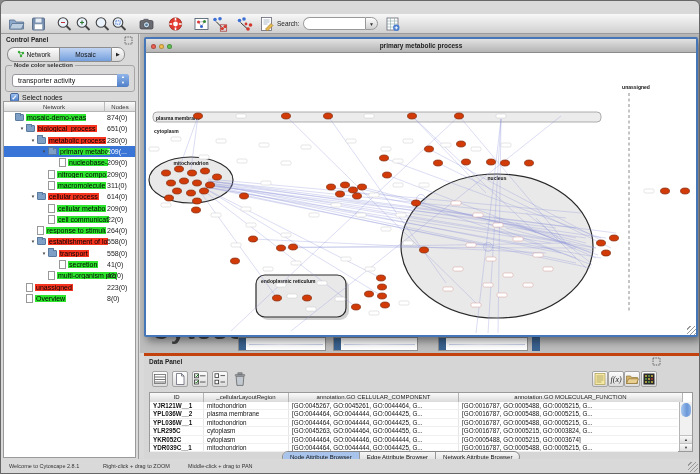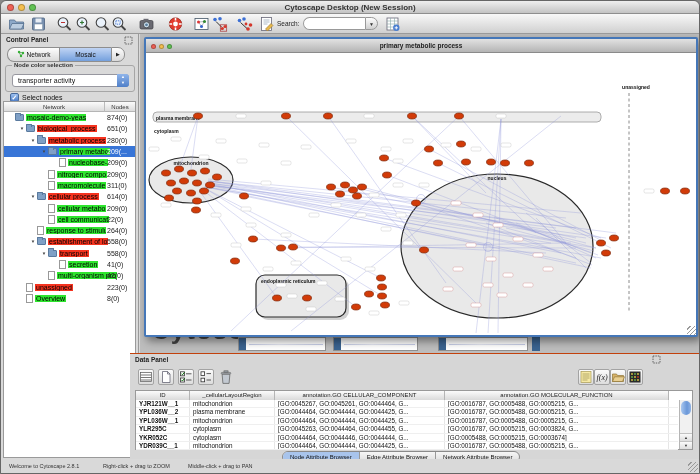--- a/index.html
+++ b/index.html
@@ -68,21 +68,21 @@
   .comp.dark{fill:#e9e9e9;stroke:#2a2a2a;stroke-width:1.2}
   .clab{font-family:"Liberation Sans",sans-serif;font-size:5px;font-weight:bold;fill:#111}
   .mid{text-anchor:middle}
   .dash{stroke:#8a8a8a;stroke-width:1;stroke-dasharray:3,2.5}
   .edge{stroke:#8f96d9;stroke-width:.55;stroke-opacity:.6}
   .loop{fill:none;stroke:#8f96d9;stroke-width:.55;stroke-opacity:.7}
   .gnode{fill:#d23b08;stroke:#7e2404;stroke-width:.7}
   .nlab{fill:#fff;stroke:#c8c8c8;stroke-width:.5}
   .nlab.pink{stroke:#d89c9c}
   
-  #dpanel{position:absolute;left:129px;top:352px;right:0;height:108px;background:#d6d6d6;border-top:1px solid #c2410c}
+  #dpanel{position:absolute;left:143px;top:352px;right:0;height:108px;background:#d6d6d6;border-top:3px solid #c2410c}
   .dp-head{height:12px;font-size:6.5px;font-weight:bold;color:#222;line-height:12px;padding-left:5px;position:relative}
   .dbtn{position:absolute;top:15px;width:16px;height:16px;border:1px solid #a3a3a3;border-radius:2px;background:linear-gradient(#fbfbfb,#dcdcdc)}
   .dbtn svg{width:100%;height:100%}
   .dp-table{position:absolute;left:5px;top:36px;right:6px;height:60px;background:#fff;border:1px solid #999}
   .hcell{position:absolute;top:0;height:9px;border-right:1px solid #b5b5b5;background:linear-gradient(#fbfbfb,#dadada);font-size:6px;color:#222;text-align:center;line-height:9px;overflow:hidden;white-space:nowrap}
   .drow{position:absolute;left:0;right:14px;height:8.4px;font-size:6.3px;line-height:8.4px;white-space:nowrap;border-bottom:1px solid #efefef}
   .dcell{position:absolute;top:0;height:100%;overflow:hidden;padding-left:3px;border-right:1px solid #e6e6e6;color:#111}
   .dcell.id{font-weight:bold}
   .vsb{position:absolute;right:0;top:9px;bottom:0;width:13px;background:#f1f1f1;border-left:1px solid #b5b5b5}
   .vsb-thumb{position:absolute;top:1px;left:1px;right:1px;height:14px;border-radius:6px;background:linear-gradient(90deg,#a9c7ef,#6a97d8 60%,#8fb2e4)}
@@ -94,28 +94,20 @@
   
   #statusbar{position:absolute;left:0;bottom:0;right:0;height:14px;background:#d9d9d9;font-size:5.5px;color:#333}
   #statusbar span{position:absolute;line-height:14px}
   .wingrip{position:absolute;right:1px;bottom:1px;width:10px;height:10px;background:repeating-linear-gradient(135deg,transparent 0 2px,#999 2px 3px)}
 </style>
 </head>
 <body>
 
 <div id="win">
 
-  <div class="titlebar">
-    <div class="lights">
-      <span class="light l-red"></span>
-      <span class="light l-yel"></span>
-      <span class="light l-grn"></span>
-    </div>
-    <div class="wtitle">Cytoscape Desktop (New Session)</div>
-  </div>
 
   <div class="toolbar">
     <span class="tbtn" style="left:7px"><svg viewBox="0 0 16 16">
           <path d="M1 4 L6 4 L7.5 6 L15 6 L15 13 L1 13 Z" fill="#8da8c8" stroke="#55708f" stroke-width=".8"></path>
           <path d="M1 13 L3.5 7.5 L15.5 7.5 L13 13 Z" fill="#bccde0" stroke="#55708f" stroke-width=".8"></path>
         </svg></span>
     <span class="tbtn" style="left:29px"><svg viewBox="0 0 16 16">
           <rect x="2" y="2" width="12" height="12" rx="1" fill="#7890b0" stroke="#4a5f7e" stroke-width=".8"></rect>
           <rect x="5" y="2.5" width="6" height="4" fill="#e8edf4"></rect>
           <rect x="4" y="8" width="8" height="5.5" fill="#fff" stroke="#8899aa" stroke-width=".6"></rect>

